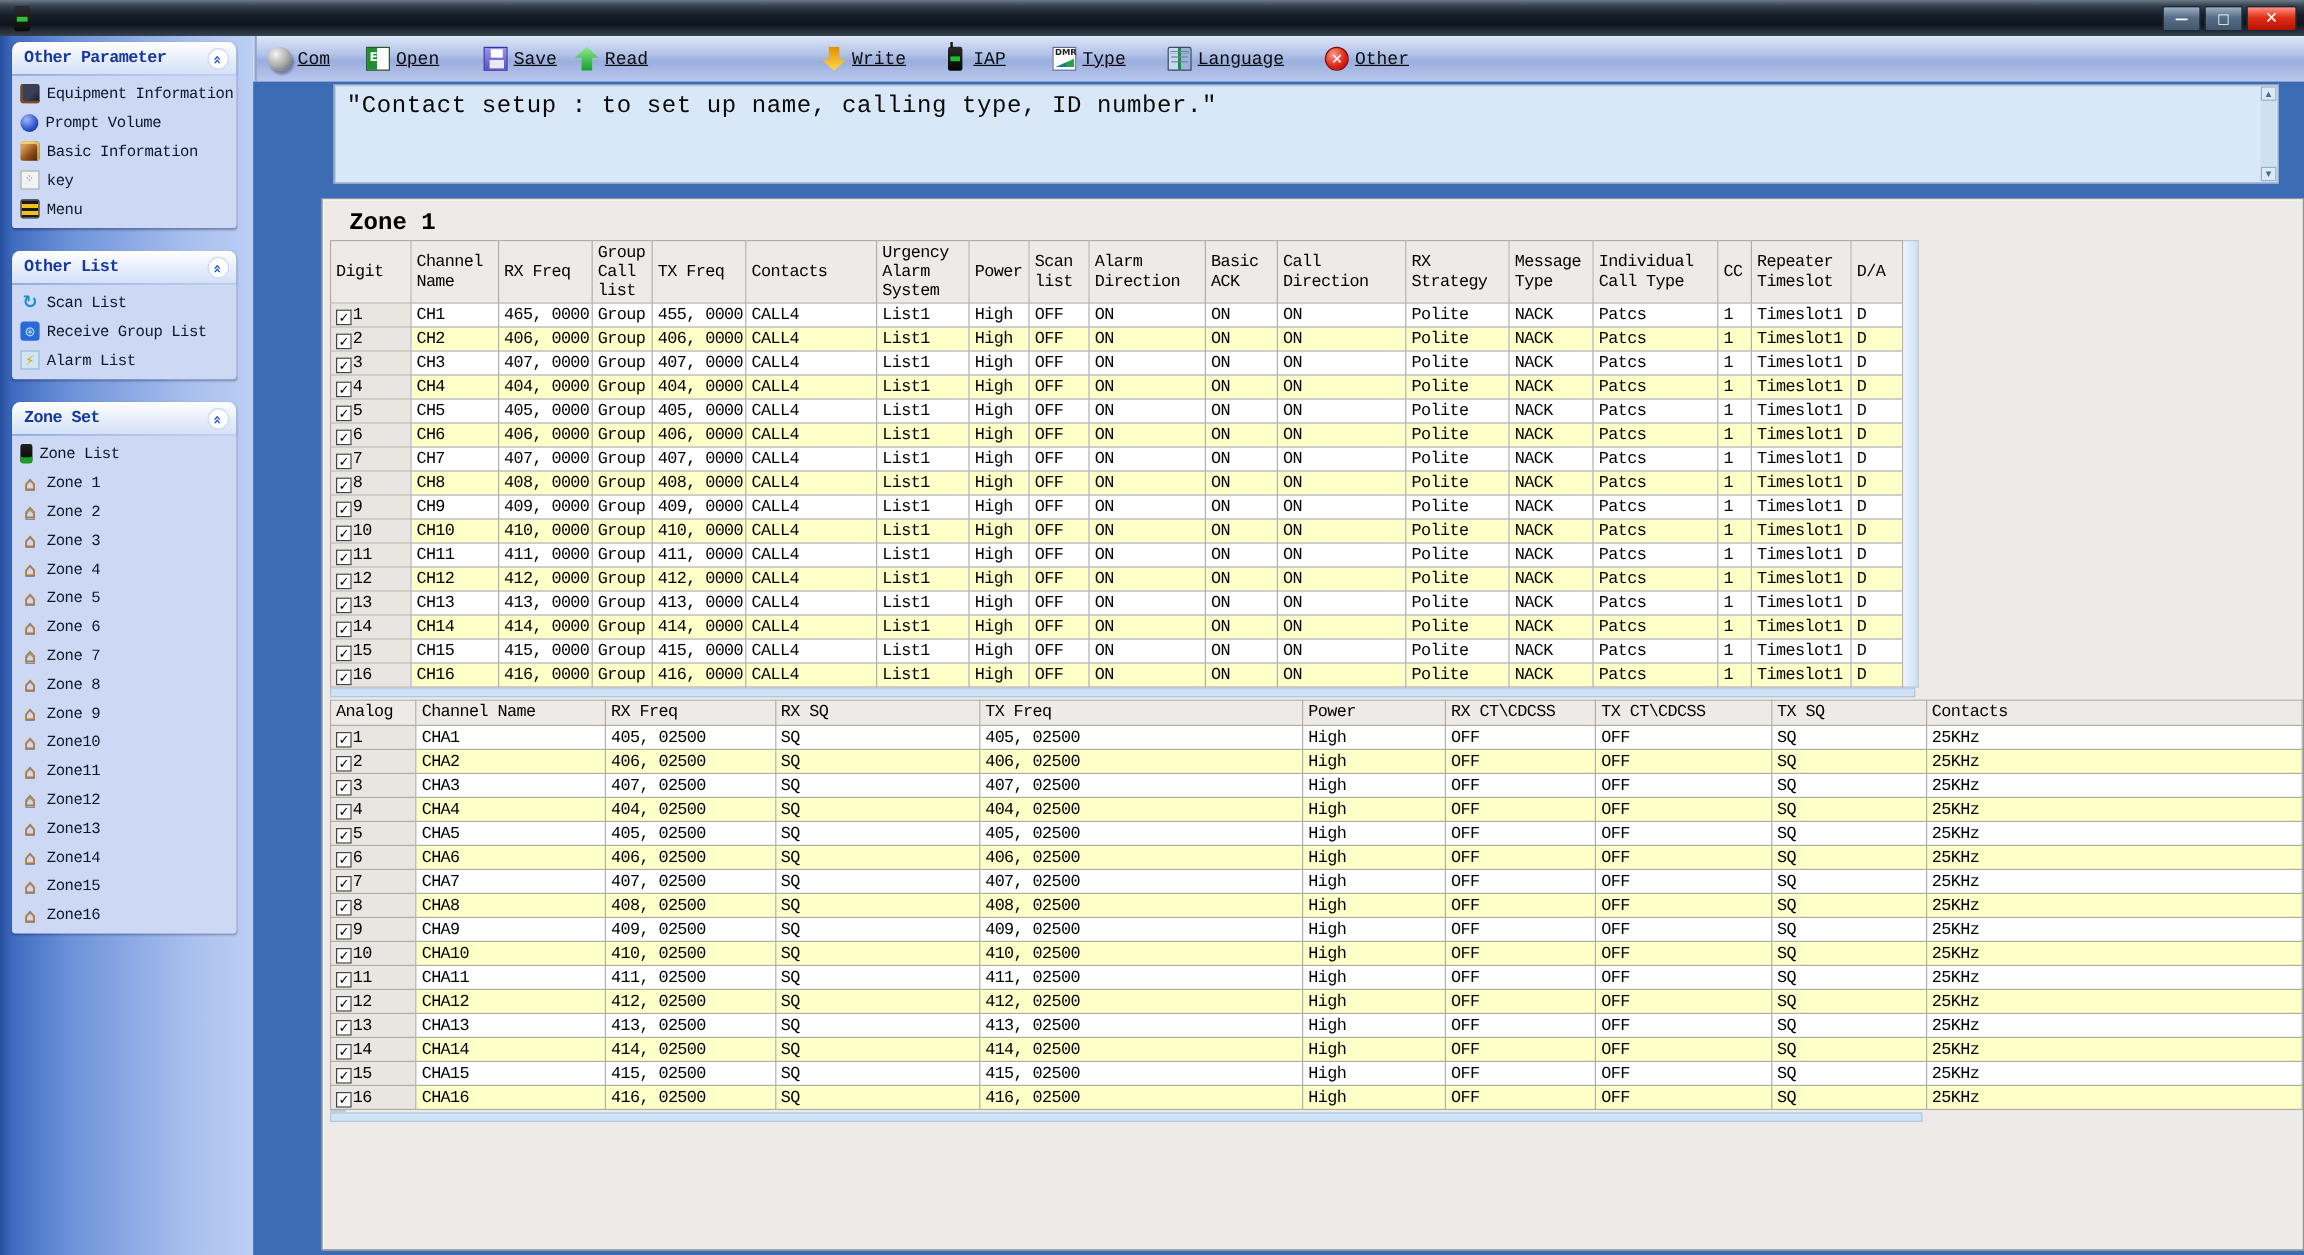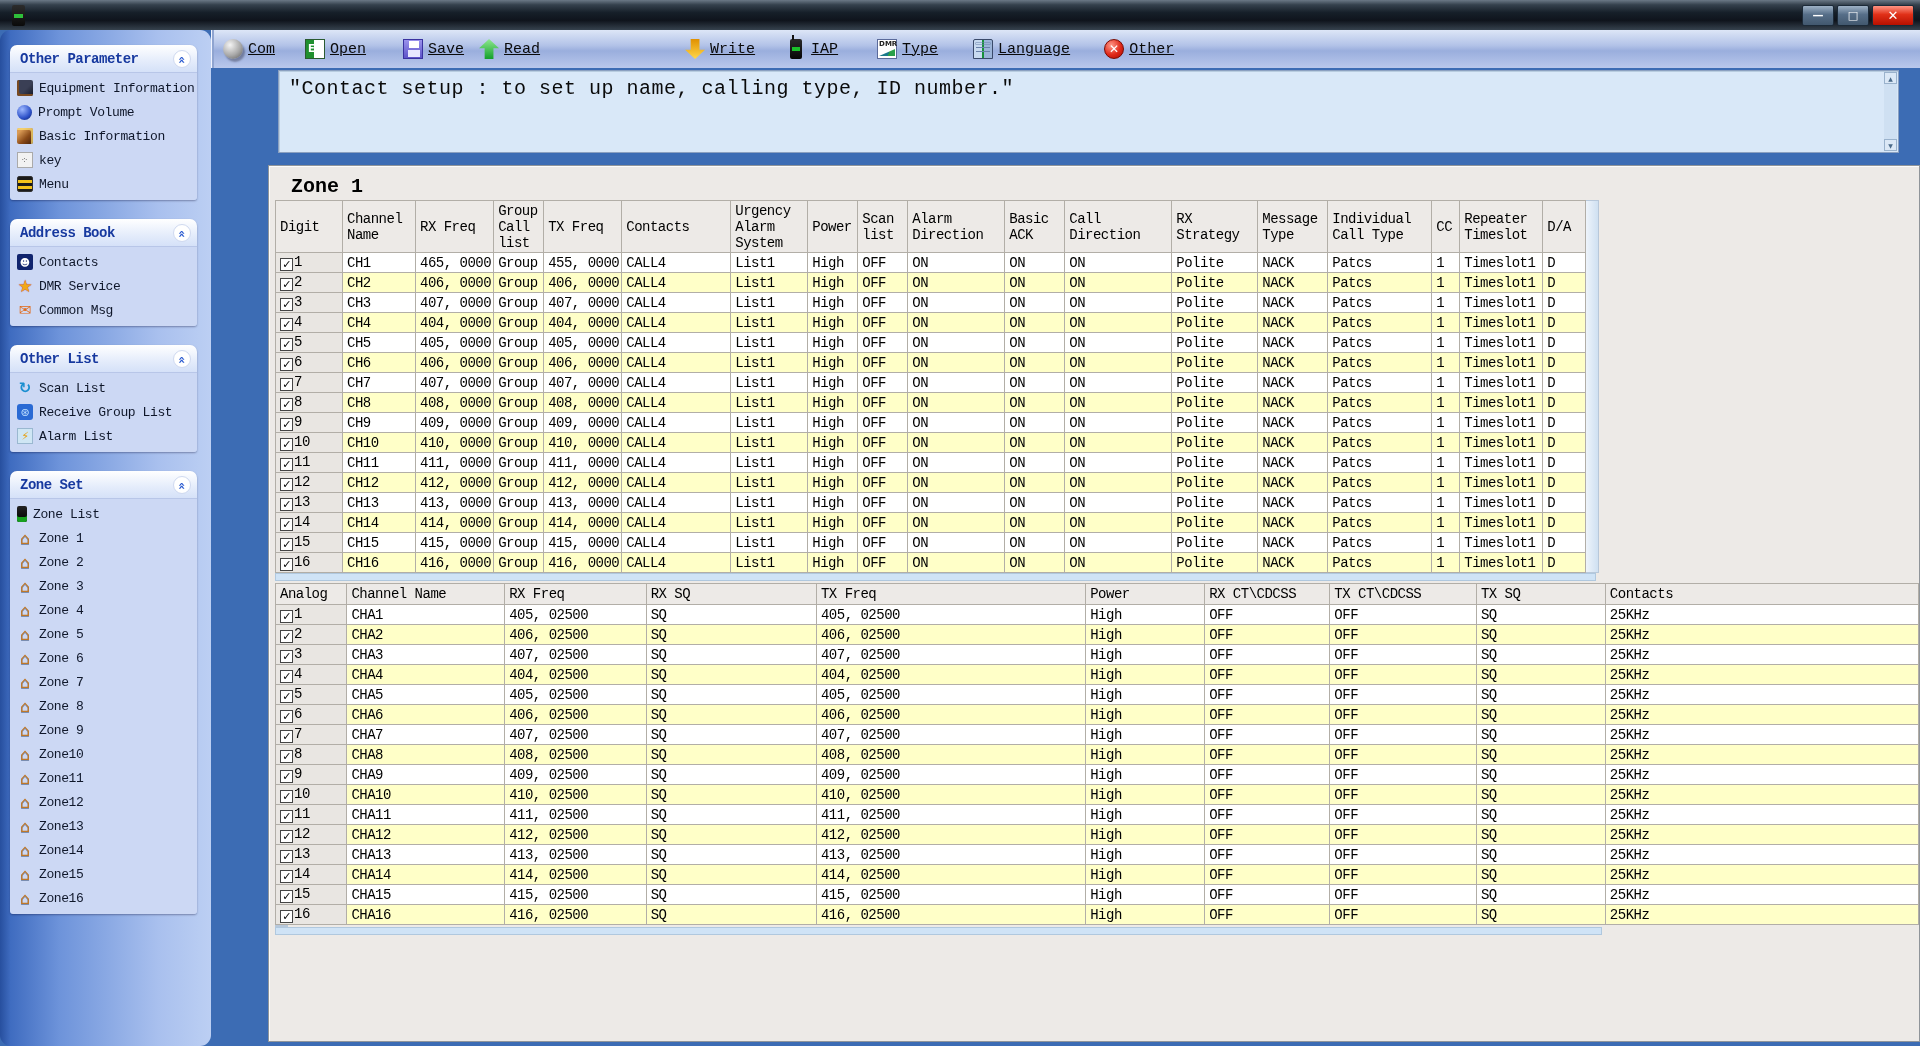--- a/index.html
+++ b/index.html
@@ -15,22 +15,22 @@
     border-radius:2px; margin-left:6px; position:relative; }
   .app-icon::after { content:""; position:absolute; left:2px; top:9px; width:9px; height:4px; background:#2fbf3a; }
   .win-btns { margin-left:auto; display:flex; gap:3px; }
   .win-btn { width:32px; height:21px; border:1px solid #1c2a38; border-radius:2px;
     background:linear-gradient(180deg,#9fb2c6,#566e88 45%,#42586e); color:#fff;
     font:bold 11px "DejaVu Sans",sans-serif; display:flex; align-items:center; justify-content:center; }
   .win-btn.close { background:linear-gradient(180deg,#ff9584,#e03018 45%,#b81000); width:42px; font-size:13px; }
 
   
   .approw { display:flex; height:1016px; }
-  .sidebar { width:224px; height:100%; padding-top:15px;
-    background:linear-gradient(90deg,#274f9e 0%,#3f6cc0 5%,#6d93da 28%,#a9c0ee 75%,#bccff3 100%);border-radius:11px; }
+  .sidebar { width:224px; height:100%; padding-top:5px;
+    background:linear-gradient(90deg,#274f9e 0%,#3f6cc0 5%,#6d93da 28%,#a9c0ee 75%,#bccff3 100%); }
   .content { flex:1; height:100%; }
 
   
   .side-section { width:187px; margin:0 0 19px 10px; border-radius:7px 7px 3px 3px;
     box-shadow:0 1px 2px rgba(0,0,40,.35); }
   .side-header { height:28px; border-radius:7px 7px 0 0; display:flex; align-items:center;
     background:linear-gradient(180deg,#ffffff,#e4ecfb 60%,#d5e1f8); padding:0 6px 0 10px;
     border-bottom:1px solid #b8c6e8; }
   .side-header .title { font:bold 14px "Liberation Mono",monospace; color:#17399f; letter-spacing:-.5px; }
   .chev-btn { margin-left:auto; width:18px; height:18px; border-radius:50%; background:#fff;
@@ -153,42 +153,20 @@
               <span class="lbl">key</span>
             </div>
             <div class="side-item">
               <span class="ic ic-menu"></span>
               <span class="lbl">Menu</span>
             </div>
           </div>
         </div>
         <div class="side-section">
           <div class="side-header">
-            <span class="title">Address Book</span>
-            <div class="chev-btn">
-              <span>«</span>
-            </div>
-          </div>
-          <div class="side-body">
-            <div class="side-item">
-              <span class="ic ic-contacts">☻</span>
-              <span class="lbl">Contacts</span>
-            </div>
-            <div class="side-item">
-              <span class="ic ic-star">★</span>
-              <span class="lbl">DMR Service</span>
-            </div>
-            <div class="side-item">
-              <span class="ic ic-msg">✉</span>
-              <span class="lbl">Common Msg</span>
-            </div>
-          </div>
-        </div>
-        <div class="side-section">
-          <div class="side-header">
             <span class="title">Other List</span>
             <div class="chev-btn">
               <span>«</span>
             </div>
           </div>
           <div class="side-body">
             <div class="side-item">
               <span class="ic ic-scan">↻</span>
               <span class="lbl">Scan List</span>
             </div>

